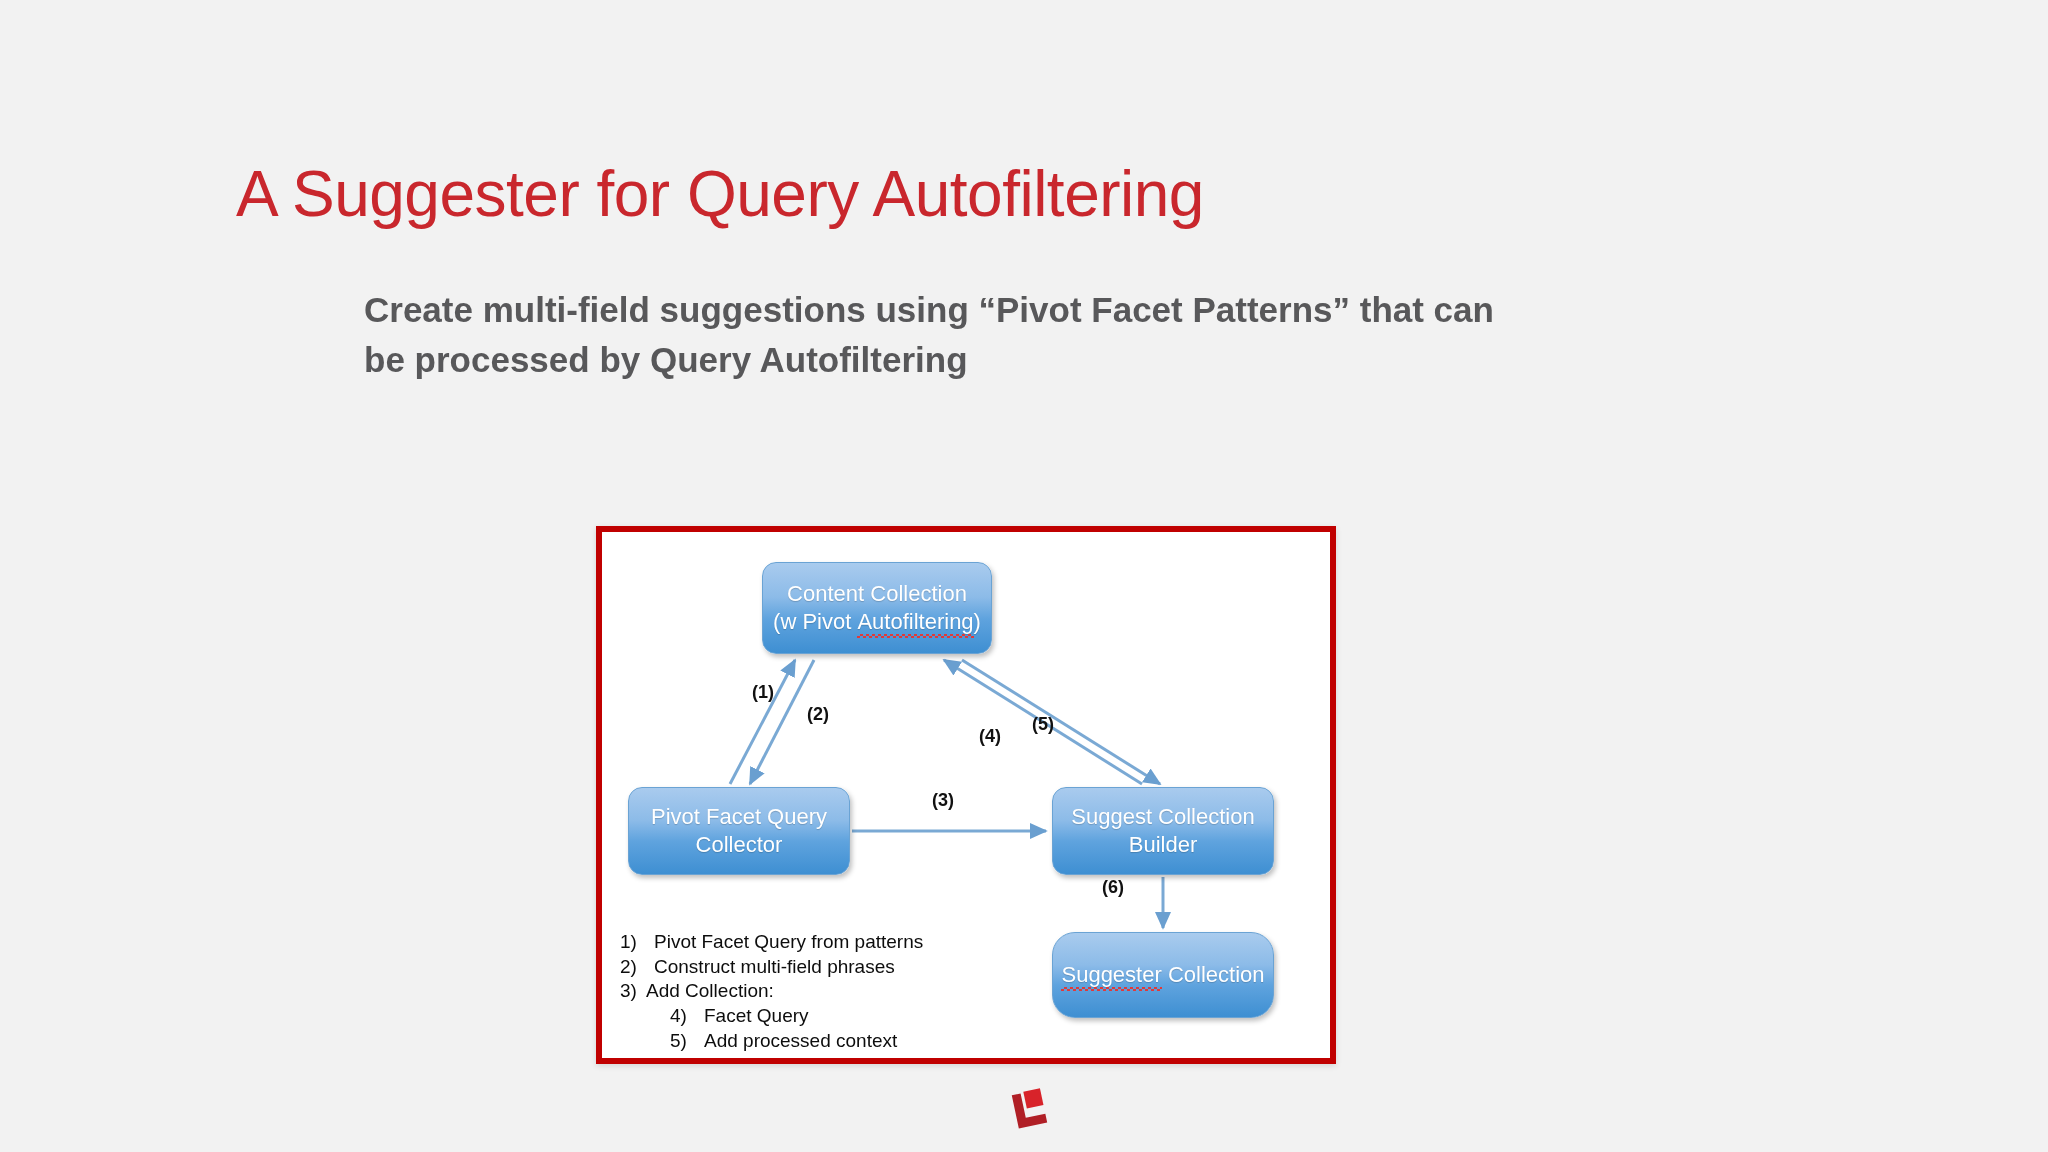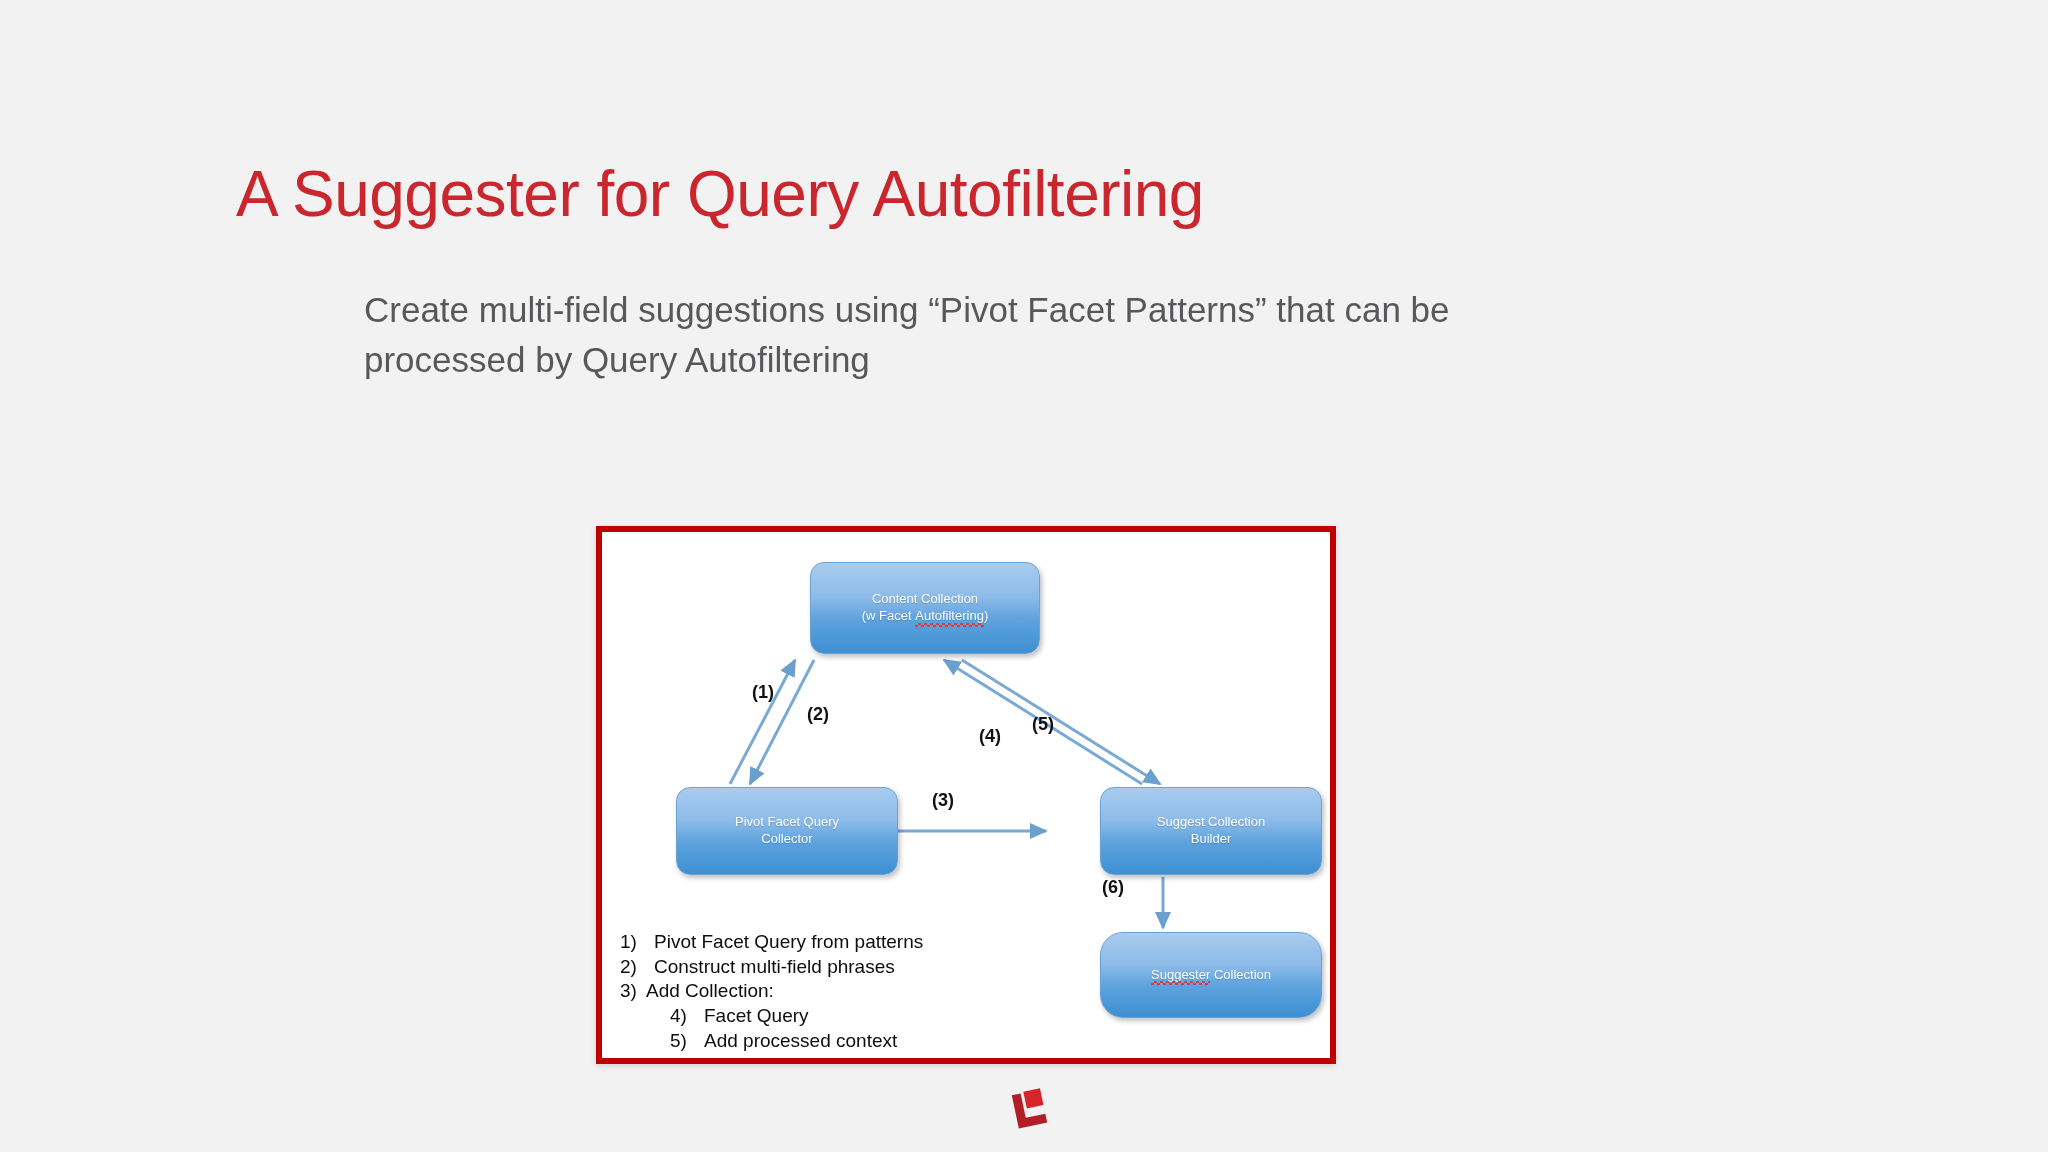--- a/index.html
+++ b/index.html
@@ -38,21 +38,21 @@
 
   
   #body-copy {
     position: absolute;
     left: 364px;
     top: 285px;
     width: 1180px;
     color: #58585a;
     font-size: 35px;
     line-height: 1.42;
-    font-weight: 400;
+    font-weight: 700;
   }
   .para { margin: 0 0 38px 0; }
   .para:last-child { margin-bottom: 0; }
   .ital { font-style: italic; }
 
   
   #diagram-frame {
     position: absolute;
     left: 596px;
     top: 526px;
@@ -74,27 +74,26 @@
     position: absolute;
     border-radius: 14px;
     background: linear-gradient(to bottom, #a9cbee 0%, #8cbbe8 38%, #5fa3de 62%, #3e8fd2 100%);
     border: 1px solid #6aa3d4;
     box-shadow: 2px 3px 5px rgba(0,0,0,0.25);
     display: flex;
     align-items: center;
     justify-content: center;
     text-align: center;
     color: #ffffff;
-    font-size: 13px;
+    font-size: 22px;
     line-height: 1.28;
     font-weight: 400;
     text-shadow: 0 1px 1px rgba(0,0,0,0.18);
     box-sizing: border-box;
     padding: 4px 8px;
-    margin-left: 48px;
   }
   #box-content-collection { left: 160px; top: 30px; width: 230px; height: 92px; }
   #box-pivot-collector    { left: 26px;  top: 255px; width: 222px; height: 88px; align-items: center; }
   #box-suggest-builder    { left: 450px; top: 255px; width: 222px; height: 88px; }
   #box-suggester-collection { left: 450px; top: 400px; width: 222px; height: 86px; border-radius: 23px; }
 
   .spellcheck {
     position: relative;
     display: inline-block;
   }
@@ -185,21 +184,21 @@
 
           <line x1="360" y1="128" x2="558" y2="252"></line>
 
           <line x1="561" y1="345" x2="561" y2="396"></line>
         </g>
       </svg>
 
       <div class="pbox" id="box-content-collection">
         <span>
           <span>Content Collection</span><br>
-          <span>(w Facet </span><span class="spellcheck">Autofiltering</span><span>)</span>
+          <span>(w Pivot </span><span class="spellcheck">Autofiltering</span><span>)</span>
         </span>
       </div>
 
       <div class="pbox" id="box-pivot-collector">
         <span>
           <span>Pivot Facet Query</span><br>
           <span>Collector</span>
         </span>
       </div>
 

